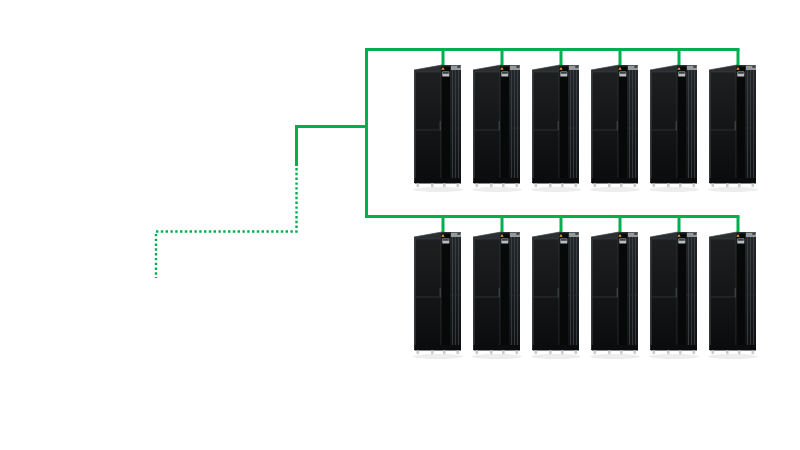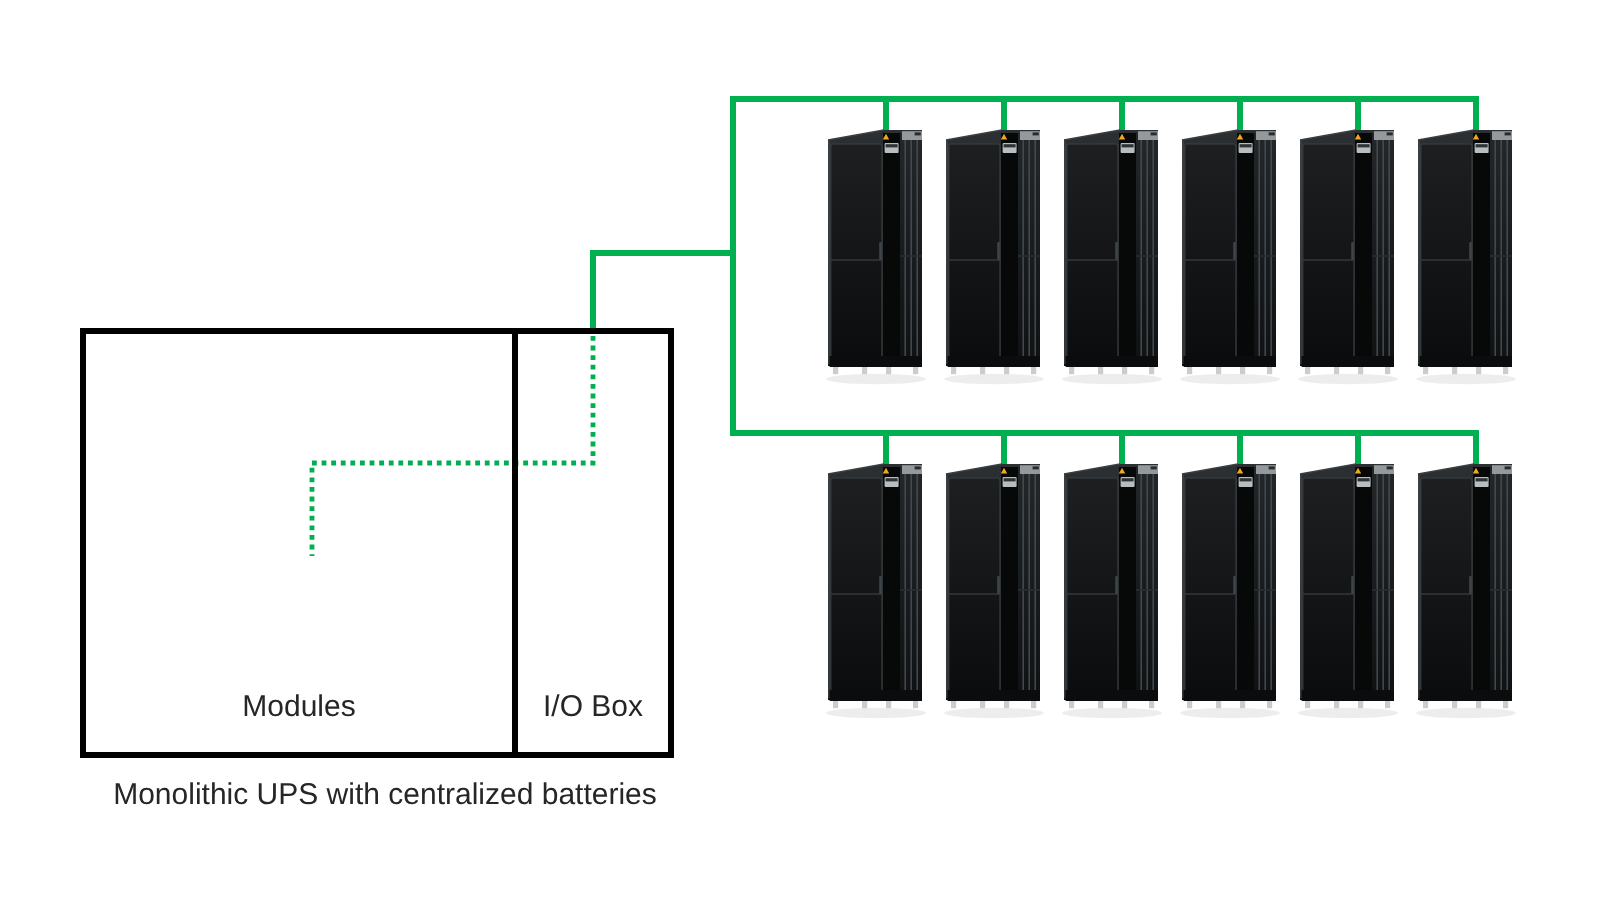--- a/index.html
+++ b/index.html
@@ -124,21 +124,15 @@
         <use href="#rack-symbol"></use>
       </svg>
       <svg class="rack" viewBox="0 0 50 131" xmlns="http://www.w3.org/2000/svg">
         <use href="#rack-symbol"></use>
       </svg>
       <svg class="rack" viewBox="0 0 50 131" xmlns="http://www.w3.org/2000/svg">
         <use href="#rack-symbol"></use>
       </svg>
     </div>
 
-  <div class="ups-box">
-    <div class="zone-label zone-modules">Modules</div>
-    <div class="ups-divider"></div>
-    <div class="zone-label zone-iobox">I/O Box</div>
-  </div>
 
-  <div class="ups-caption">Monolithic UPS with centralized batteries</div>
 
 </div>
 
 </body></html>

